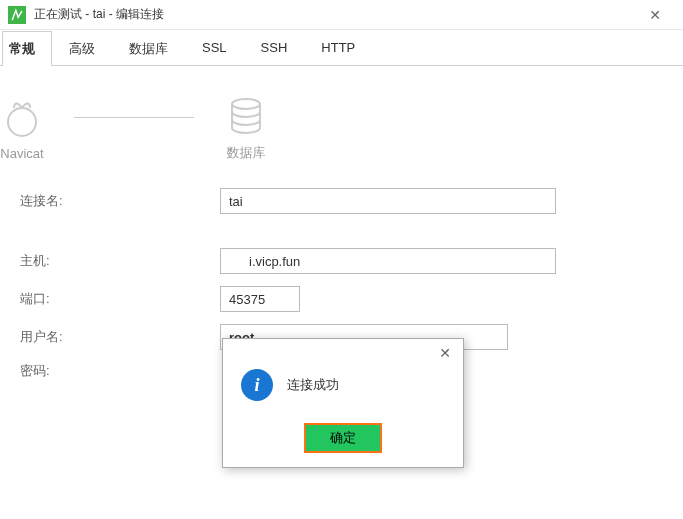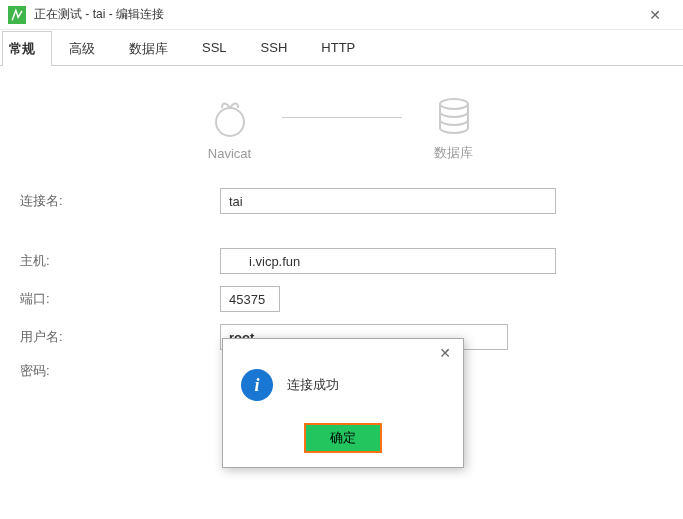--- a/index.html
+++ b/index.html
@@ -8,31 +8,31 @@
 .titlebar { height: 30px; display: flex; align-items: center; padding: 12px 8px; border-bottom: 1px solid #e8e8e8; }
 .app-icon { width: 18px; height: 18px; background: #3fb54a; margin-right: 8px; display: flex; align-items: center; justify-content: center; }
 .app-icon svg { width: 14px; height: 14px; }
 .title-text { font-size: 12px; color: #333; flex: 1; }
 .close-btn { width: 40px; height: 28px; display: flex; align-items: center; justify-content: center; color: #666; font-size: 14px; cursor: pointer; }
 
 .tabs { display: flex; border-bottom: 1px solid #d0d0d0; padding-left: 2px; }
 .tab { padding: 8px 16px; font-size: 13px; color: #333; cursor: pointer; border: 1px solid transparent; border-bottom: none; position: relative; top: 1px; }
 .tab.active { background: #fff; border-color: #d0d0d0; font-weight: bold; padding-left: 6px; }
 
-.hero { display: flex; align-items: center; justify-content: center; gap: 30px; padding: 28px 0 16px; }
+.hero { display: flex; align-items: center; gap: 30px; padding: 28px 0 16px; }
 .hero-item { display: flex; flex-direction: column; align-items: center; gap: 6px; }
 .hero-label { font-size: 13px; color: #999; }
 .hero-line { width: 120px; height: 1px; background: #ccc; margin-bottom: 22px; }
 
 .form { padding: 10px 20px; }
 .row { display: flex; align-items: center; margin-bottom: 12px; }
 .label { width: 200px; font-size: 13px; color: #666; }
 .input { border: 1px solid #bbb; padding: 4px 8px; font-size: 13px; color: #333; height: 26px; background: #fff; }
 .input.full { width: 336px; }
-.input.small { width: 60px; }
+.input.small { width: 80px; }
 .input.med { width: 288px; font-weight: bold; }
 
 .modal { position: absolute; left: 222px; top: 338px; width: 242px; background: #fff; border: 1px solid #aaa; box-shadow: 2px 2px 10px rgba(0,0,0,0.25); }
 .modal-head { display: flex; justify-content: flex-end; padding: 6px 8px 0; }
 .modal-close { color: #666; font-size: 14px; cursor: pointer; width: 20px; text-align: center; }
 .modal-body { display: flex; align-items: center; gap: 14px; padding: 8px 18px 14px; }
 .info-icon { width: 32px; height: 32px; border-radius: 50%; background: #1976d2; display: flex; align-items: center; justify-content: center; color: #fff; font-family: Georgia, serif; font-style: italic; font-weight: bold; font-size: 18px; }
 .modal-msg { font-size: 13px; color: #333; }
 .modal-foot { display: flex; justify-content: center; padding: 8px 0 14px; }
 .ok-btn { border: 2px solid #f97316; background: #22c55e; padding: 4px 24px; font-size: 13px; cursor: pointer; }

